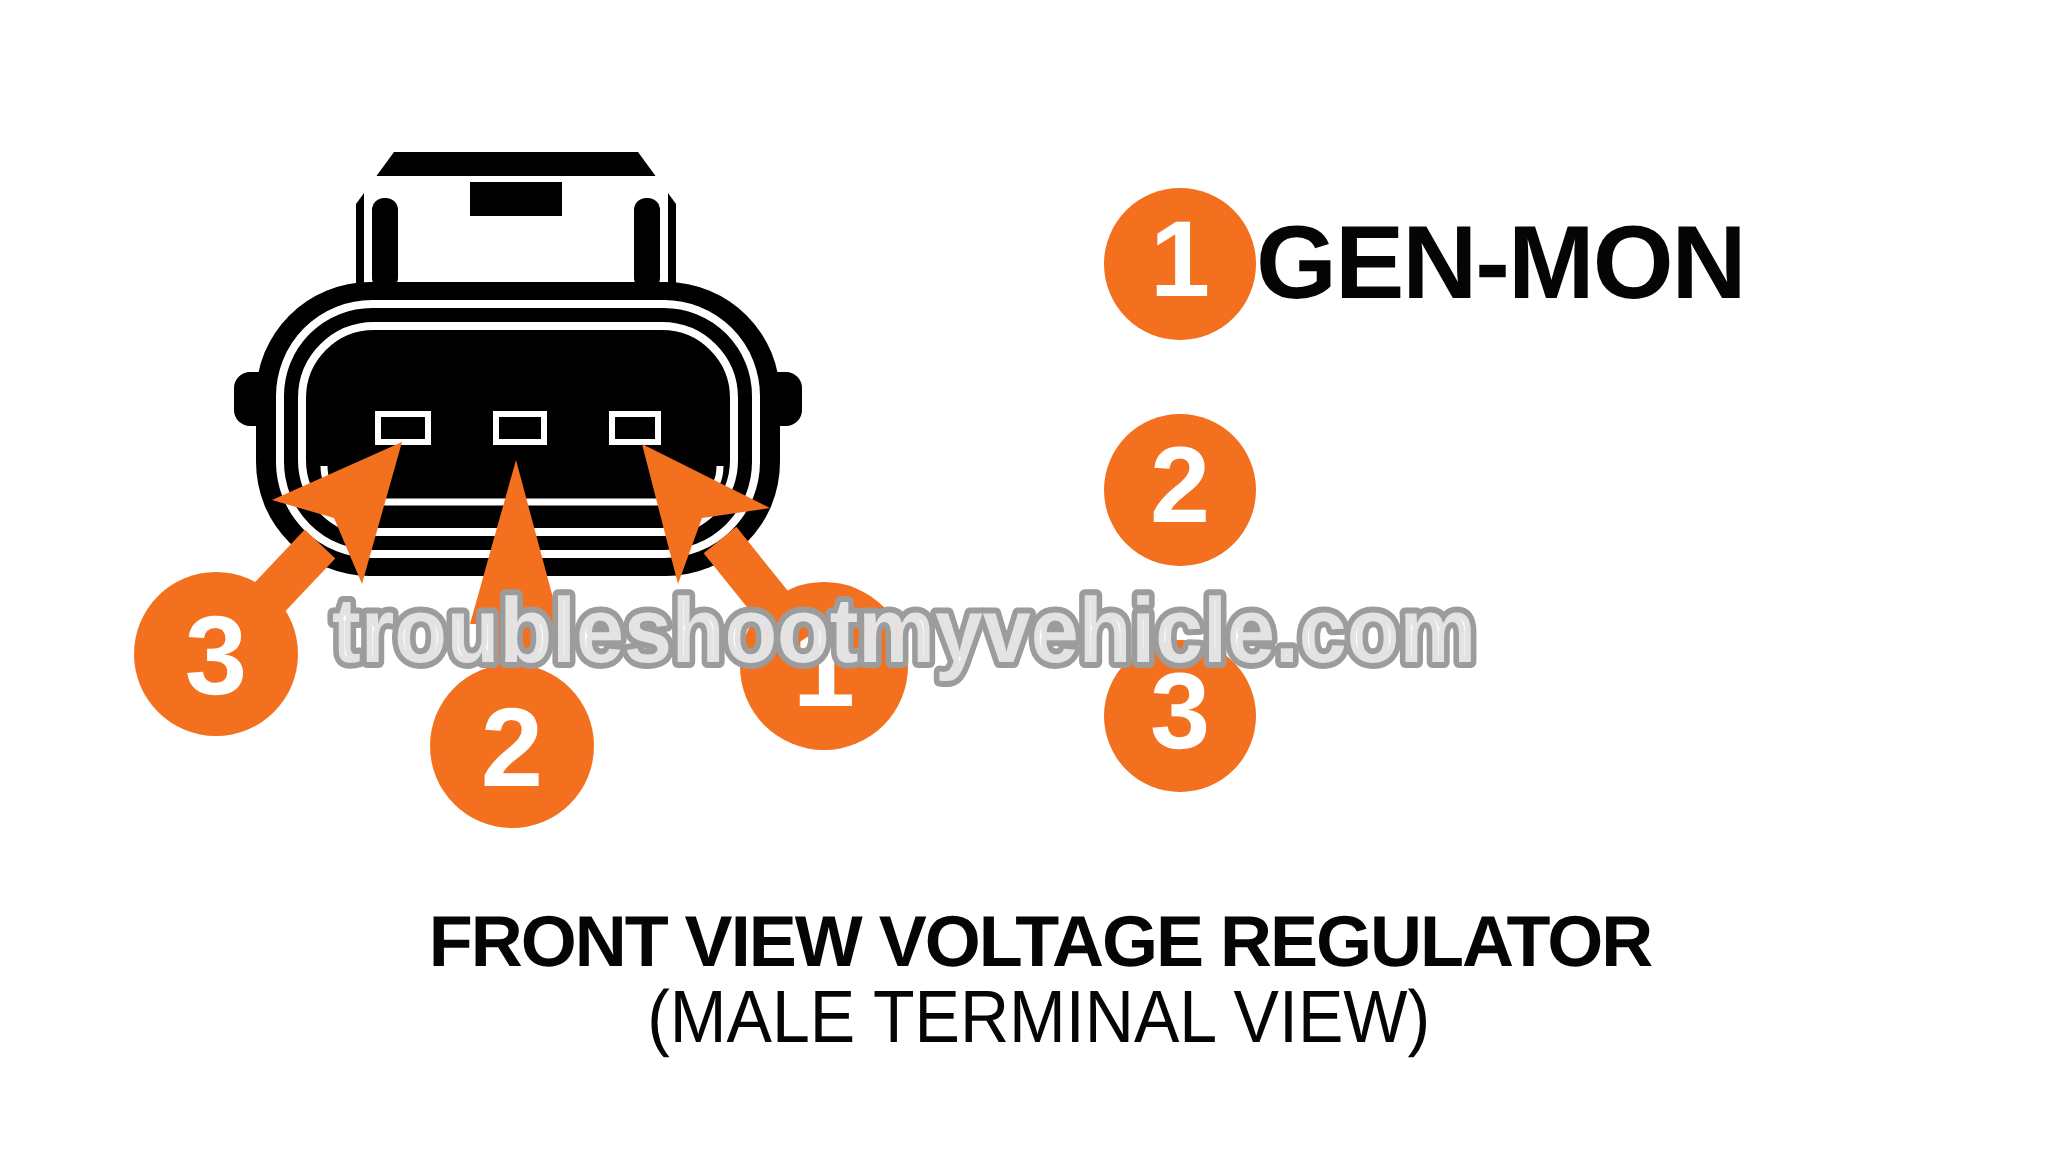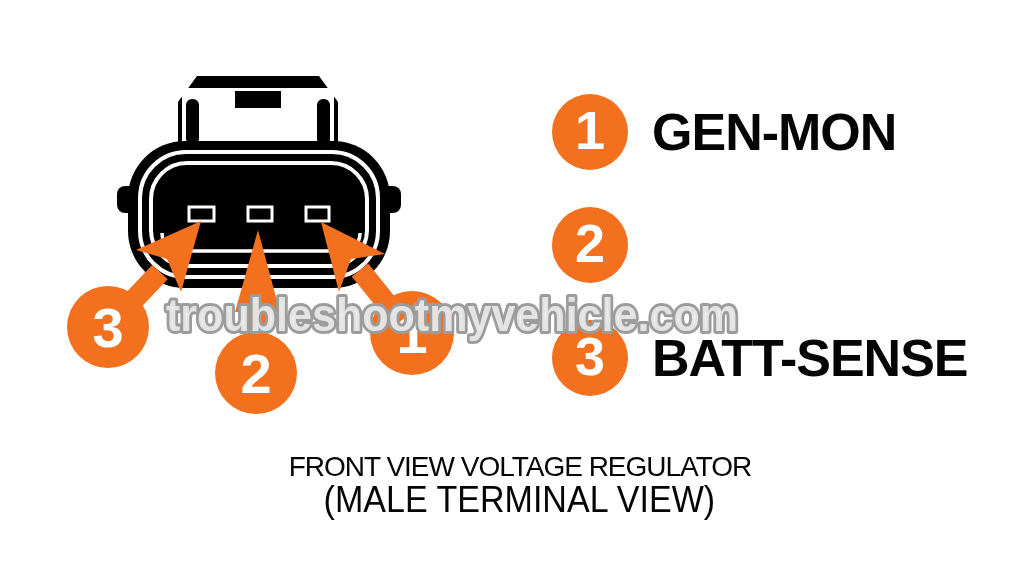--- a/index.html
+++ b/index.html
@@ -9,25 +9,25 @@
   }
   #connector-svg{position:absolute;left:0;top:0;z-index:1;}
   .legend-row{position:absolute;display:flex;align-items:center;z-index:2;}
   .legend-badge{
     width:76px;height:76px;border-radius:50%;flex:0 0 auto;
     display:flex;align-items:center;justify-content:center;
     color:#ffffff;font-size:54px;font-weight:bold;line-height:1;
     padding-bottom:4px;box-sizing:border-box;
   }
   .legend-label{
-    margin-left:24px;color:#050505;font-size:52px;font-weight:bold;
+    color:#050505;font-size:52px;font-weight:bold;
     letter-spacing:-1px;white-space:nowrap;line-height:1;
   }
   #caption{position:absolute;left:0;top:452px;width:1024px;text-align:center;z-index:2;color:#050505;}
-  #caption-line1{font-size:28px;font-weight:normal;letter-spacing:-1px;line-height:1.05;padding-left:16px;}
+  #caption-line1{font-size:36px;font-weight:bold;letter-spacing:-1px;line-height:1.05;padding-left:16px;}
   #caption-line2{font-size:37px;font-weight:normal;letter-spacing:0;line-height:1.05;padding-left:16px;transform:scaleX(.92);transform-origin:50% 50%;}
   #watermark-svg{position:absolute;left:0;top:0;z-index:5;pointer-events:none;}
   .svg-num{font-family:"Liberation Sans",sans-serif;font-weight:bold;fill:#ffffff;}
 </style>
 </head>
 <body>
 
 <div id="stage">
 
   <svg id="connector-svg" width="1024" height="576" viewBox="0 0 1024 576">
@@ -73,21 +73,20 @@
 
   <div class="legend-row" style="left:552px;top:94px;">
     <div class="legend-badge" id="badge1" style="background: rgb(243, 112, 30);">1</div>
     <div class="legend-label">GEN-MON</div>
   </div>
   <div class="legend-row" style="left:552px;top:207px;">
     <div class="legend-badge" id="badge2" style="background: rgb(243, 112, 30);">2</div>
   </div>
   <div class="legend-row" style="left:552px;top:320px;">
     <div class="legend-badge" id="badge3" style="background: rgb(243, 112, 30);">3</div>
-    <div class="legend-label">BATT-SENSE</div>
   </div>
 
   <div id="caption">
     <div id="caption-line1">FRONT VIEW VOLTAGE REGULATOR</div>
     <div id="caption-line2">(MALE TERMINAL VIEW)</div>
   </div>
 
   <svg id="watermark-svg" width="1024" height="576" viewBox="0 0 1024 576">
     <text x="452" y="331" text-anchor="middle" font-size="46" font-weight="bold" font-family="Liberation Sans, sans-serif" textLength="572" lengthAdjust="spacingAndGlyphs" paint-order="stroke" stroke="#9C9C9C" stroke-width="6" stroke-linejoin="round" fill="rgba(255,255,255,0.72)">troubleshootmyvehicle.com</text>
   </svg>

